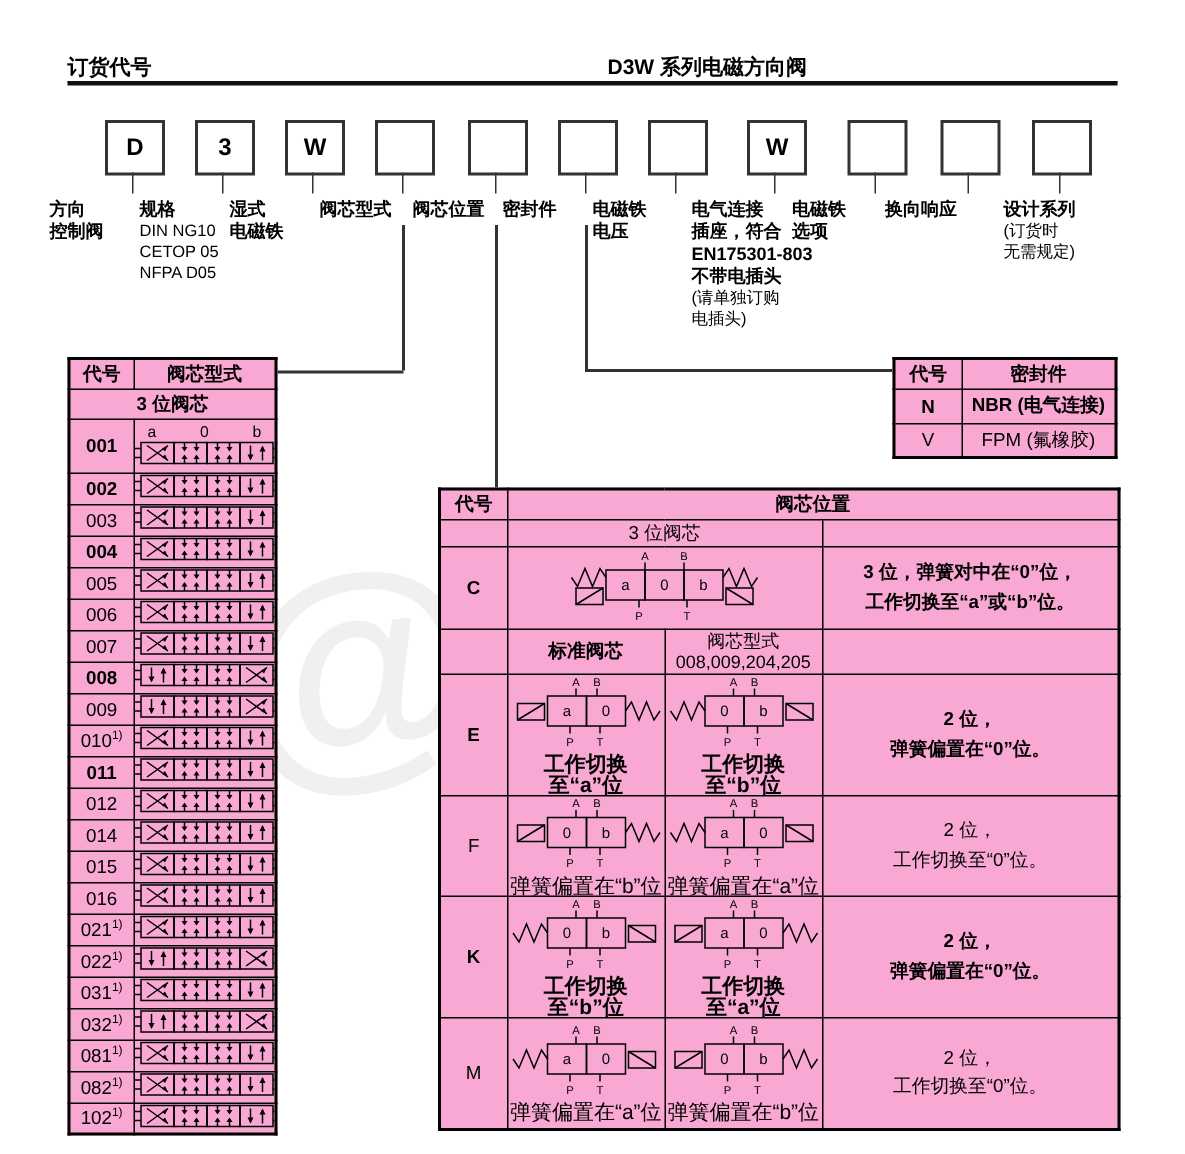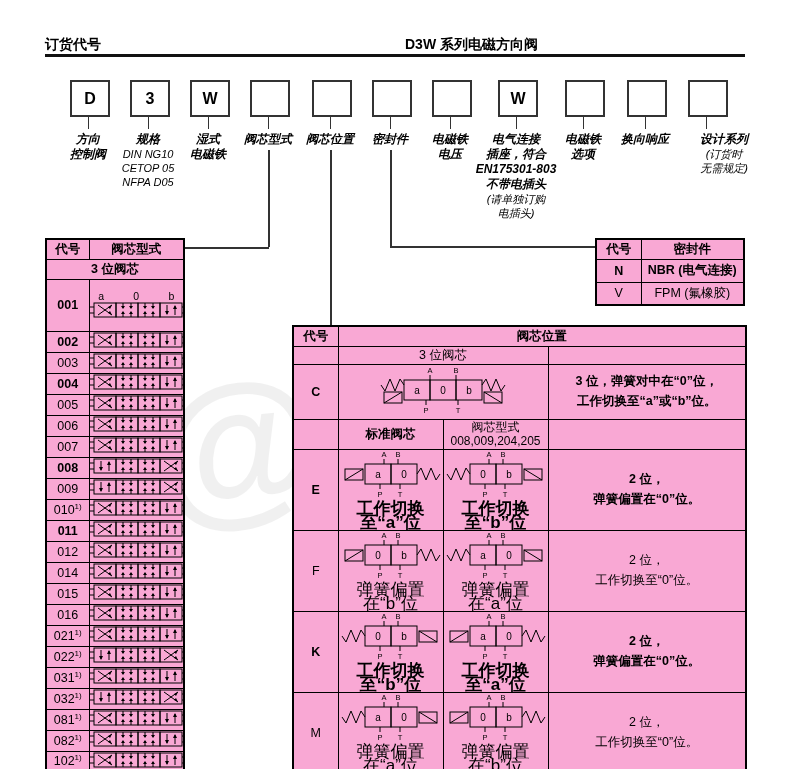--- a/index.html
+++ b/index.html
@@ -9,43 +9,43 @@
   
   #title-left{left:45px;top:36px;font-size:14px;font-weight:bold;}
   #title-center{left:405px;top:36px;font-size:14px;font-weight:bold;}
   #header-rule{left:45px;top:54px;width:700px;height:3px;background:#111;
                border-top:1px solid #111;box-sizing:border-box;}
   
   .ob-box{position:absolute;top:80px;width:36px;height:33px;border:2px solid #333;
           background:#fff;display:flex;align-items:center;justify-content:center;}
   .ob-val{font-size:16px;font-weight:bold;}
   .ob-stub{position:absolute;top:115px;width:1.5px;height:14px;background:#333;}
-  .ob-label{position:absolute;top:132px;width:110px;text-align:center;font-style:italic;}
+  .ob-label{position:absolute;top:132px;width:110px;}
   .ob-line-b{font-size:12px;font-weight:bold;line-height:15px;white-space:nowrap;}
   .ob-line-r{font-size:11px;line-height:14px;white-space:nowrap;}
   
   .vline{position:absolute;width:1.5px;background:#333;}
   .hline{position:absolute;height:1.5px;background:#333;}
   
   table.tbl{position:absolute;border-collapse:collapse;border:2px solid #000;
             background:#f9a8d4;table-layout:fixed;}
   table.tbl th,table.tbl td{border:1px solid #000;padding:0;text-align:center;
             vertical-align:middle;font-size:12.5px;overflow:hidden;}
   table.tbl th{font-weight:bold;}
-  tr.h20{height:20px;} tr.h18{height:18px;} tr.h21{height:21px;padding-left:44px;} tr.h36{height:52px;}
+  tr.h20{height:20px;} tr.h18{height:18px;} tr.h21{height:21px;padding-left:44px;} tr.h36{height:36px;}
   tr.h23{height:23px;} tr.h55{height:55px;} tr.h30{height:30px;}
   tr.h80{height:80px;} tr.h67{height:67px;} tr.h75{height:75px;}
   .code-b{font-weight:bold;}
   .code-r{font-weight:normal;}
   sup.fn{font-size:8px;vertical-align:super;line-height:0;}
   .abc-row{display:flex;justify-content:space-between;width:76px;margin:1px auto 0;
            font-size:10.5px;line-height:11px;}
   .seal-label{text-align:left;padding-left:8px;}
   .pos-text{text-align:left;padding-left:10px;font-size:13px;line-height:1.55;}
-  .pos-caption{font-size:17px;line-height:14px;margin-top:1px;}
+  .pos-caption{font-size:14px;line-height:14px;margin-top:1px;}
   .b{font-weight:bold;}
   .cell-inner{display:flex;flex-direction:column;align-items:center;justify-content:center;}
   
   #watermark{left:150px;top:300px;width:600px;height:250px;display:flex;align-items:center;
              opacity:0.055;transform:rotate(-6deg);pointer-events:none;}
   #watermark .wm-logo{font-size:170px;font-weight:bold;font-style:italic;line-height:1;}
   #watermark .wm-text{font-size:150px;font-weight:bold;font-style:italic;letter-spacing:6px;line-height:1;}
 </style>
 </head>
 <body>

